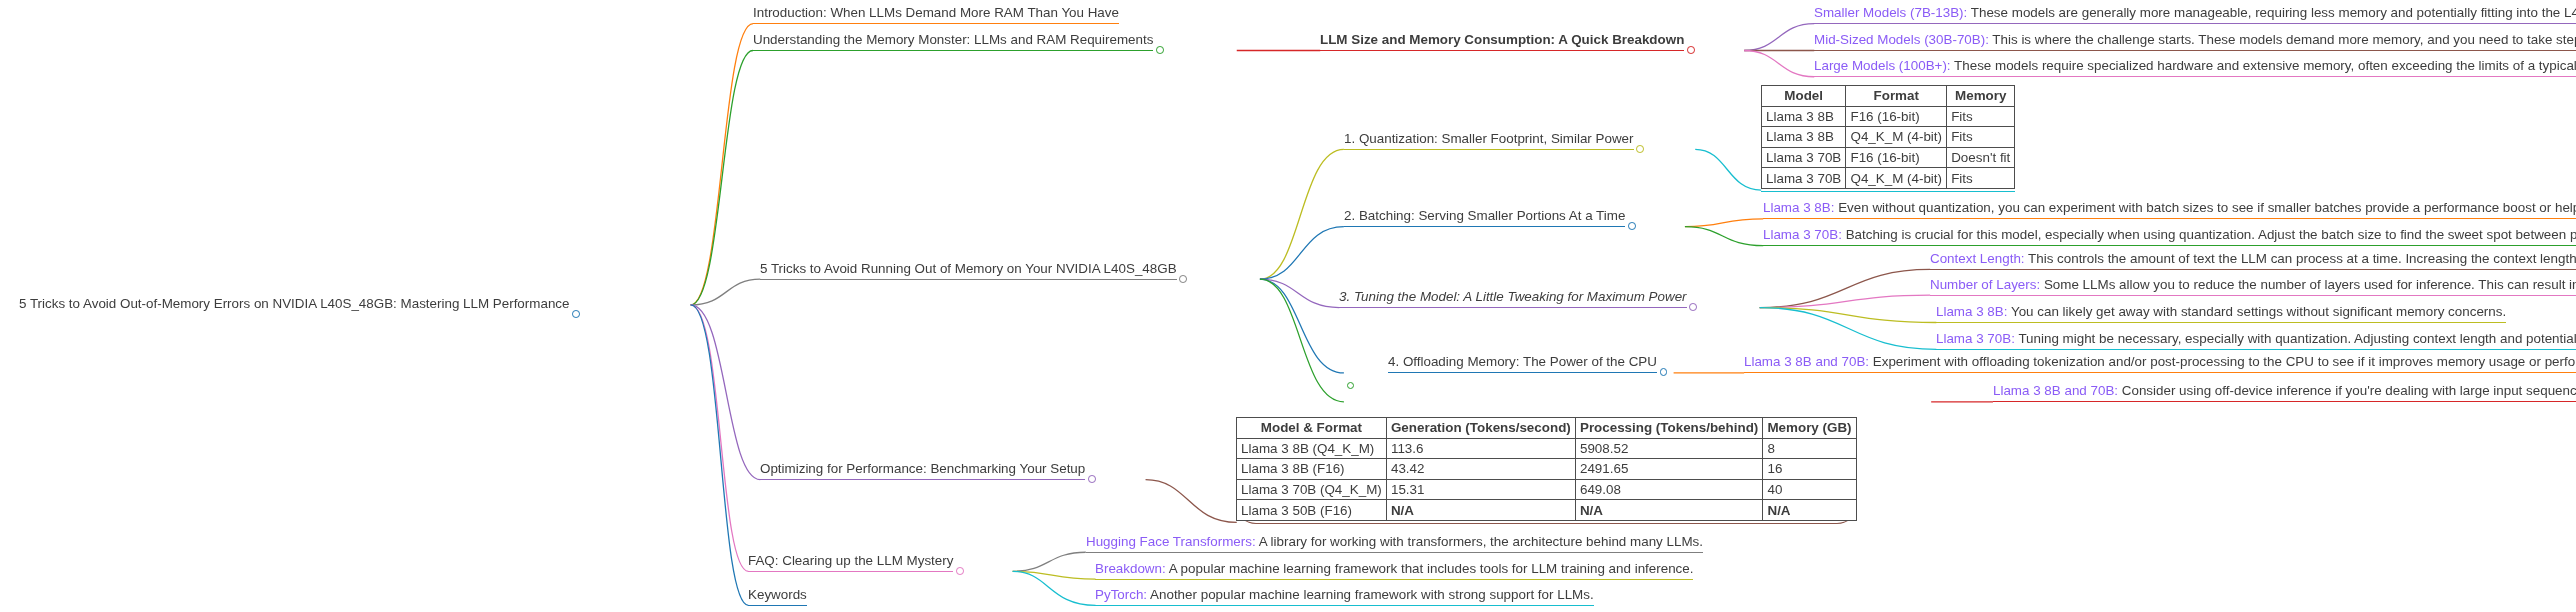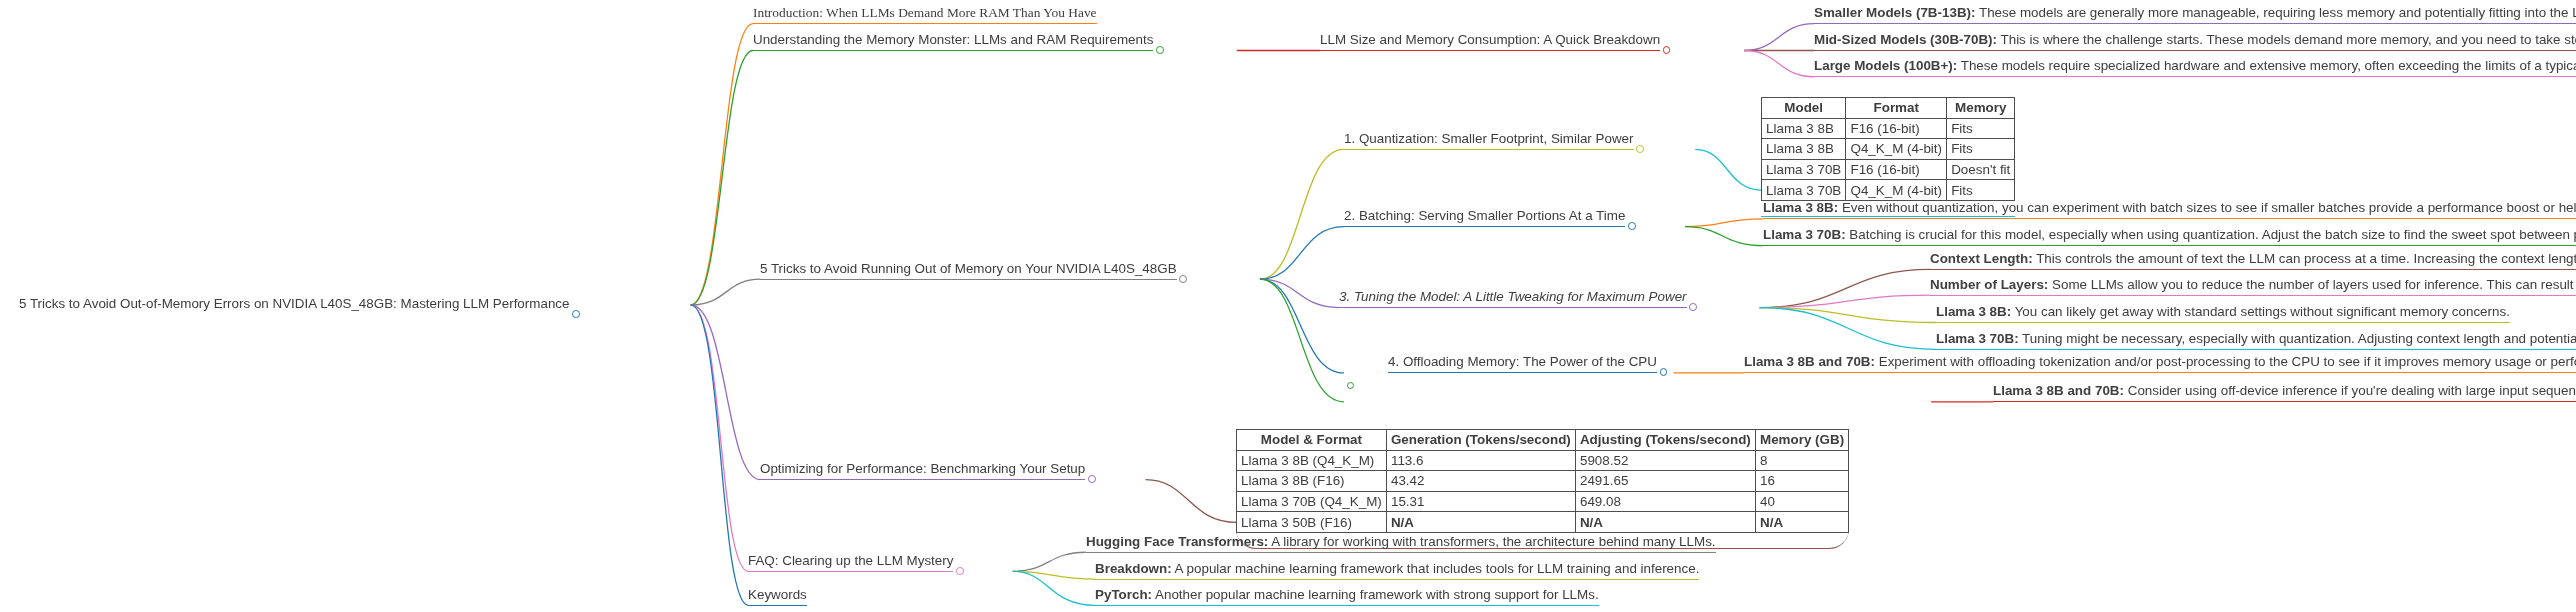--- a/index.html
+++ b/index.html
@@ -7,27 +7,27 @@
     width:3783px;height:612px;position:relative;background:#ffffff;
     font-family:"Liberation Sans", sans-serif;color:#3d3d3d;overflow:hidden;
   }
   #links{position:absolute;left:0;top:0;width:3783px;height:612px;}
   #links path{fill:none;stroke-width:2.5px;}
   .node{
     position:absolute;font-size:13.4px;line-height:15.5px;white-space:nowrap;
     padding-bottom:2.1px;border-bottom:1.3px solid transparent;cursor:pointer;
   }
   .node.noline{border-bottom:none;}
-  .node .pfx{font-weight:bold;color:#404040;}
+  .node .pfx{font-weight:normal;color:#8b5cf6;}
   .node .lbl{color:#3d3d3d;}
   .circle{
     position:absolute;right:-10.3px;bottom:-4.1px;width:5.7px;height:5.7px;
     border-radius:50%;border:1.3px solid #999;background:#fff;
   }
-  .tblwrap{position:absolute;padding-bottom:15px;border-bottom:1.3px solid transparent;margin-top:12px;}
+  .tblwrap{position:absolute;padding-bottom:2px;border-bottom:1.3px solid transparent;}
   table{border-collapse:collapse;font-size:13.4px;background:#fff;}
   th,td{border:1px solid #4d4d4d;padding:0 4.1px;height:19.6px;white-space:nowrap;text-align:left;}
   th{font-weight:bold;text-align:center;}
   .bench tr.narow td:not(:first-child){font-weight:bold;}
 </style>
 </head>
 <body>
 
 <svg id="links" viewBox="0 0 7342 1188" width="3783" height="612">
   <path d="M1340,592 C1402,592 1400,46 1461,46" style="stroke: rgb(255, 127, 14);"></path>
@@ -58,28 +58,28 @@
   <path d="M1965,1109 C2035,1109 2035,1072 2107,1072" style="stroke: rgb(127, 127, 127);"></path>
   <path d="M1965,1109 C2042,1109 2042,1124 2126,1124" style="stroke: rgb(188, 189, 34);"></path>
   <path d="M1965,1109 C2035,1109 2035,1175 2126,1175" style="stroke: rgb(23, 190, 207);"></path>
 </svg>
 
 <div class="node noline" style="left:19px;top:296px">
   <span class="lbl">5 Tricks to Avoid Out-of-Memory Errors on NVIDIA L40S_48GB: Mastering LLM Performance</span>
   <span class="circle" style="border-color: rgb(31, 119, 180);"></span>
 </div>
 
-<div class="node" style="left: 753px; top: 5.2px; border-bottom-color: rgb(255, 127, 14); font-family: Liberation Serif, serif;">
+<div class="node" style="left: 753px; top: 5.2px; border-bottom-color: rgb(255, 127, 14);">
   <span class="lbl">Introduction: When LLMs Demand More RAM Than You Have</span>
 </div>
 <div class="node" style="left: 753px; top: 32px; border-bottom-color: rgb(44, 160, 44);">
   <span class="lbl">Understanding the Memory Monster: LLMs and RAM Requirements</span>
   <span class="circle" style="border-color: rgb(44, 160, 44);"></span>
 </div>
-<div class="node" style="left: 1320px; top: 32px; border-bottom-color: rgb(214, 39, 40);">
+<div class="node" style="left: 1320px; top: 32px; border-bottom-color: rgb(214, 39, 40); font-weight: bold;">
   <span class="lbl">LLM Size and Memory Consumption: A Quick Breakdown</span>
   <span class="circle" style="border-color: rgb(214, 39, 40);"></span>
 </div>
 <div class="node" style="left: 1814px; top: 5.2px; border-bottom-color: rgb(148, 103, 189);">
   <span class="pfx">Smaller Models (7B-13B):</span><span class="lbl"> These models are generally more manageable, requiring less memory and potentially fitting into the L40S_48GB's capacity.</span>
 </div>
 <div class="node" style="left: 1814px; top: 32px; border-bottom-color: rgb(140, 86, 75);">
   <span class="pfx">Mid-Sized Models (30B-70B):</span><span class="lbl"> This is where the challenge starts. These models demand more memory, and you need to take steps to optimize your setup.</span>
 </div>
 <div class="node" style="left: 1814px; top: 58px; border-bottom-color: rgb(227, 119, 194);">
@@ -172,21 +172,21 @@
   <span class="lbl">Optimizing for Performance: Benchmarking Your Setup</span>
   <span class="circle" style="border-color: rgb(148, 103, 189);"></span>
 </div>
 
 <div class="tblwrap" style="left: 1236px; top: 417px; border-bottom-color: rgb(140, 86, 75); border-radius: 20px;">
   <table class="bench">
     <thead>
       <tr>
         <th>Model &amp; Format</th>
         <th>Generation (Tokens/second)</th>
-        <th>Adjusting (Tokens/second)</th>
+        <th>Processing (Tokens/behind)</th>
         <th>Memory (GB)</th>
       </tr>
     </thead>
     <tbody>
       <tr>
         <td>Llama 3 8B (Q4_K_M)</td>
         <td>113.6</td>
         <td>5908.52</td>
         <td>8</td>
       </tr>

